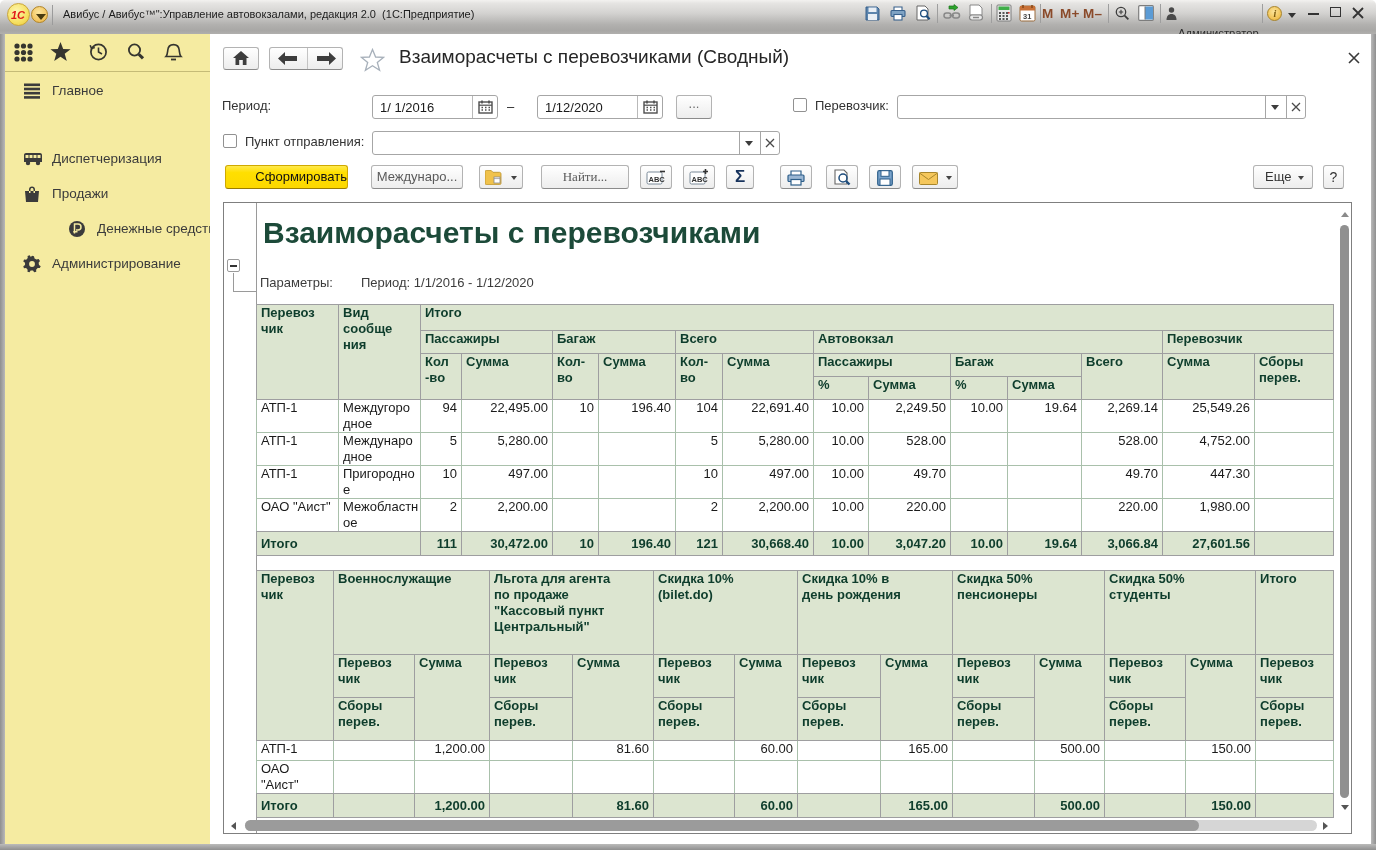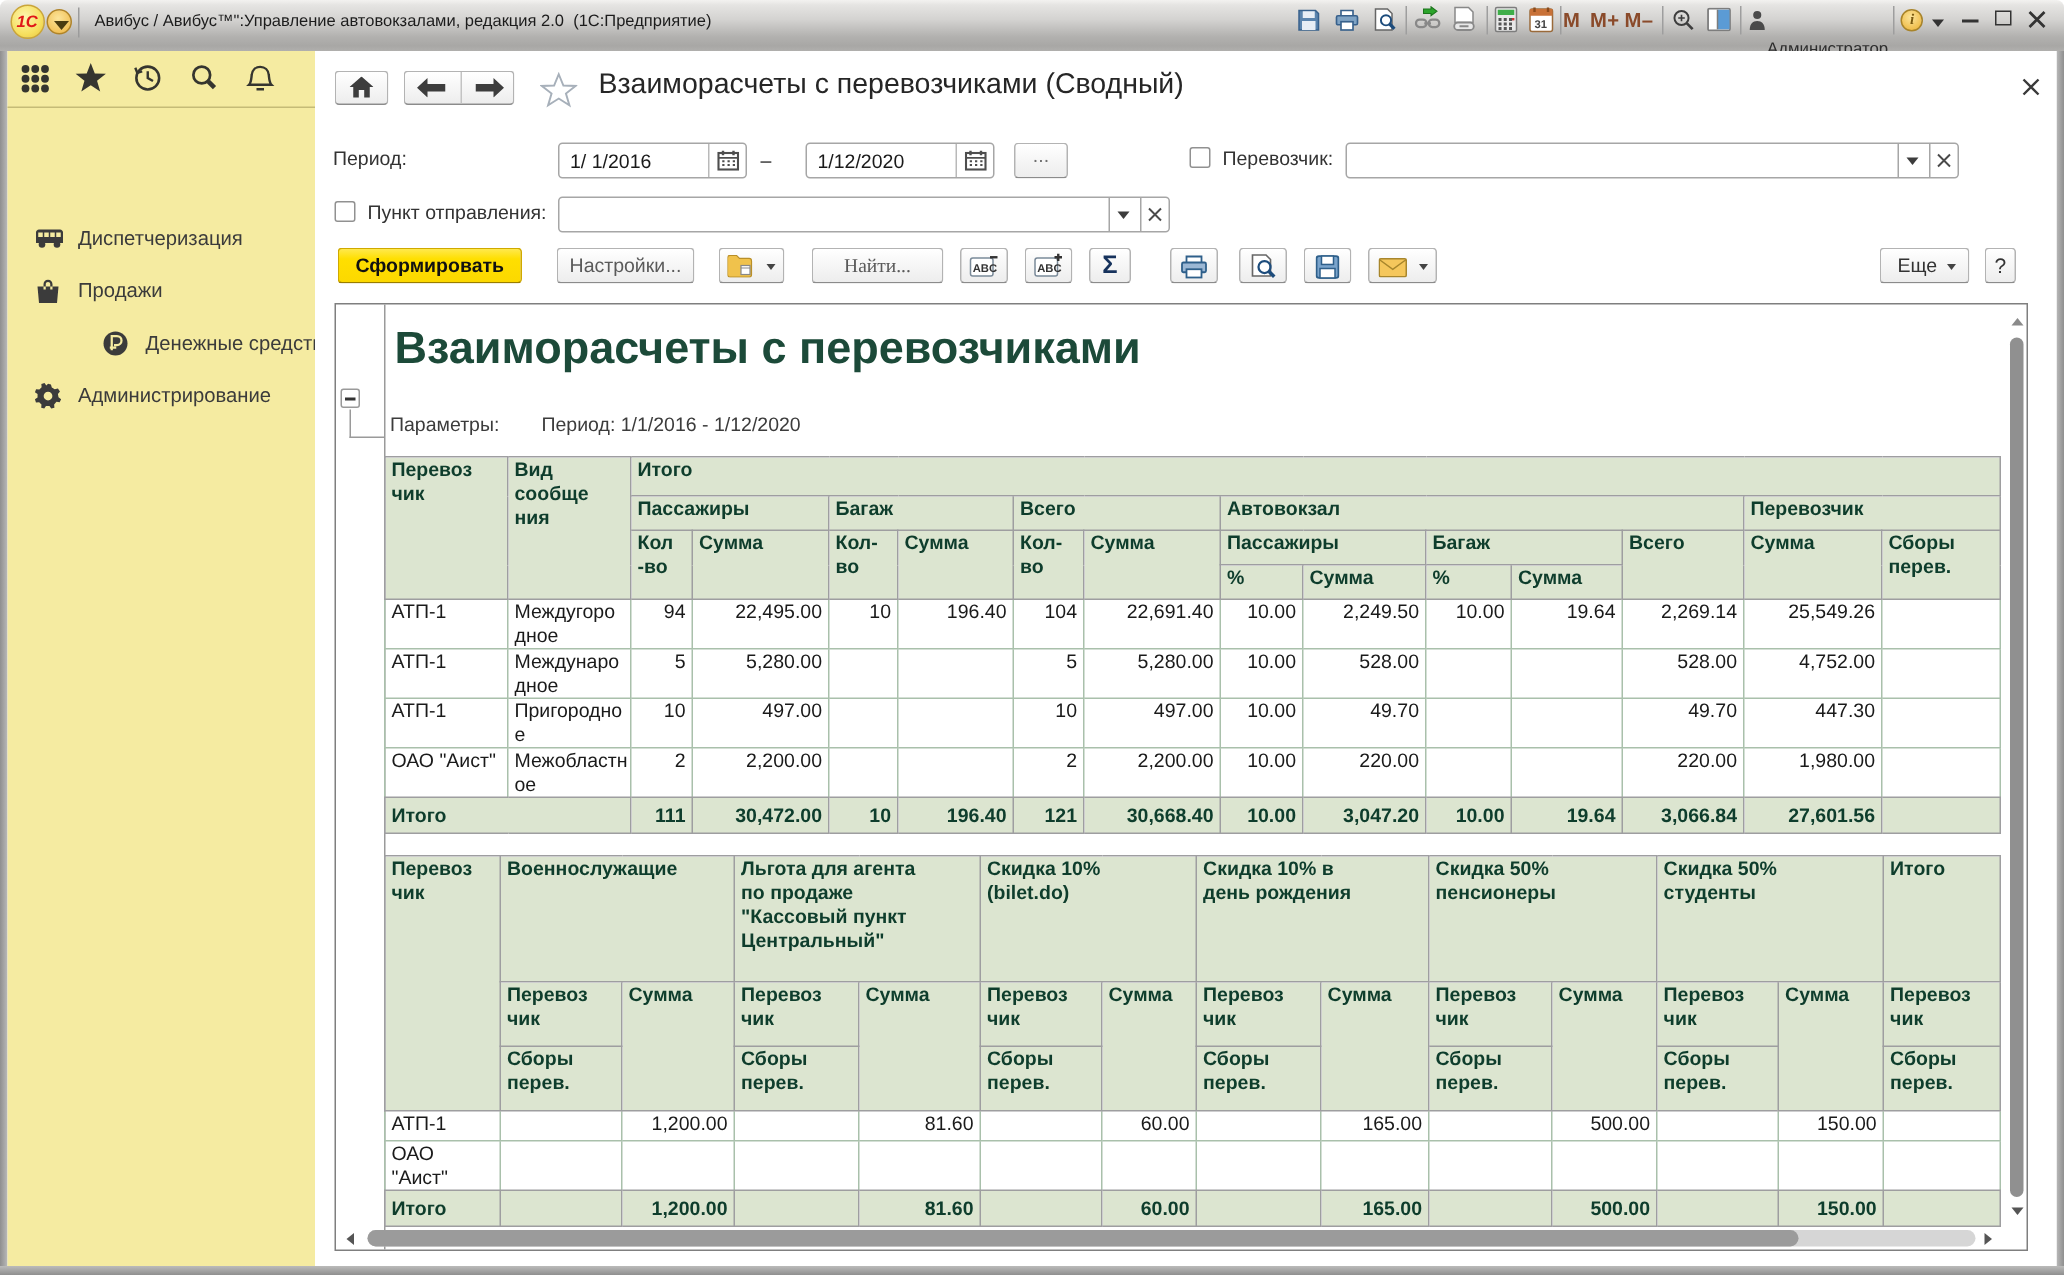--- a/index.html
+++ b/index.html
@@ -169,20 +169,29 @@
       </svg>
     <svg class="abs" style="left:121px;top:8px" width="20" height="20" viewBox="0 0 20 20" fill="none" stroke="#35352f">
         <circle cx="8.5" cy="8" r="5.6" stroke-width="1.8"></circle>
         <path d="M12.8 12.2 L17 16.4" stroke-width="3"></path>
       </svg>
     <svg class="abs" style="left:158px;top:8px" width="21" height="20" viewBox="0 0 21 20" fill="none" stroke="#35352f" stroke-width="1.6">
         <path d="M3 14.5 C4.5 13 4.5 10.5 4.8 8 C5.1 4.8 7.4 2.6 10.5 2.6 C13.6 2.6 15.9 4.8 16.2 8 C16.5 10.5 16.5 13 18 14.5 Z"></path>
         <path d="M8 17.5 H13" stroke-width="1.8"></path>
       </svg>
   </div>
+  <div class="menuitem" style="top:46px;">
+    <svg class="mico" viewBox="0 0 18 18" fill="#3b3b3b">
+        <rect x="1" y="1.5" width="16" height="2.6"></rect>
+        <rect x="1" y="5.7" width="16" height="2.6"></rect>
+        <rect x="1" y="9.9" width="16" height="2.6"></rect>
+        <rect x="1" y="14.1" width="16" height="2.6"></rect>
+      </svg>
+    <span class="lbl">Главное</span>
+    </div>
   <div class="menuitem" style="top:114px;">
     <svg class="mico" style="width:20px" viewBox="0 0 20 18" fill="#3b3b3b">
         <path d="M1 5 C1 3.9 1.9 3 3 3 H17 C18.1 3 19 3.9 19 5 V12 H1 Z M2.5 5 H5.5 V8 H2.5 Z M6.5 5 H9.5 V8 H6.5 Z M10.5 5 H13.5 V8 H10.5 Z M14.5 5 H17.5 V8 H14.5Z" fill-rule="evenodd"></path>
         <circle cx="5" cy="13" r="2.2"></circle>
         <circle cx="15" cy="13" r="2.2"></circle>
       </svg>
     <span class="lbl">Диспетчеризация</span>
     </div>
   <div class="menuitem" style="top:149px;">
     <svg class="mico" viewBox="0 0 18 18" fill="#3b3b3b">
@@ -266,22 +275,22 @@
   <div class="lbl13" style="left:35px;top:100px;">Пункт отправления:</div>
   <div class="fld" style="left:162px;top:97px;width:408px;">
     <span class="abs" style="left:366px;top:0;width:1px;height:22px;background:#a6a6a6;"></span>
     <span class="abs" style="left:387px;top:0;width:1px;height:22px;background:#a6a6a6;"></span>
     <span class="arr" style="left:372px;top:9px;border-left:4.5px solid transparent;border-right:4.5px solid transparent;border-top:5.5px solid #3c3c3c;"></span>
     <svg style="position:absolute;left:392px;top:6px" width="10" height="10" viewBox="0 0 10 10" stroke="#4a4a4a" stroke-width="1.3">
         <path d="M1 1 L9 9 M9 1 L1 9"></path>
       </svg>
   </div>
 
-  <div class="abs" style="left:15px;top:131px;width:123px;height:24px;background:linear-gradient(180deg,#ffe94d,#ffdf00 30%,#fcd800);border:1px solid #cfa900;border-bottom-color:#9a7d00;border-radius:3px;text-align:center;font-weight:bold;color:#111;line-height:22px;">Сформировать</div>
-  <div class="btn" style="left:161px;top:131px;width:92px;height:24px;line-height:22px;color:#5a5a5a;">Настройки...</div>
+  <div class="abs" style="left:15px;top:131px;width:123px;height:24px;background:linear-gradient(180deg,#ffe94d,#ffdf00 30%,#fcd800);border:1px solid #cfa900;border-bottom-color:#9a7d00;border-radius:3px;text-align:right;font-weight:normal;color:#111;line-height:22px;">Сформировать</div>
+  <div class="btn" style="left:161px;top:131px;width:92px;height:24px;line-height:22px;color:#5a5a5a;">Междунаро...</div>
   <div class="btn" style="left:269px;top:131px;width:44px;height:24px;">
     <svg style="position:absolute;left:5px;top:4px" width="18" height="15" viewBox="0 0 18 15">
         <path d="M0 2 C0 1 .7 .3 1.6 .3 H6 L8 2.3 H14.5 C15.4 2.3 16 3 16 4 V13 C16 14 15.4 14.7 14.5 14.7 H1.6 C.7 14.7 0 14 0 13 Z" fill="#f0c24c" stroke="#b98f28" stroke-width="0.8"></path>
         <rect x="9" y="7" width="6" height="6" fill="#fff" stroke="#888" stroke-width="0.8"></rect>
         <path d="M9 8.6 H15" stroke="#888" stroke-width="0.7"></path>
       </svg>
     <span class="arr" style="left:31px;top:10px;border-left:3.5px solid transparent;border-right:3.5px solid transparent;border-top:4.5px solid #444;"></span>
   </div>
   <div class="btn" style="left:331px;top:131px;width:88px;height:24px;line-height:22px;color:#5a5a5a;font-family:Liberation Serif, serif;">Найти...</div>
   <div class="btn" style="left:430px;top:131px;width:32px;height:24px;">

